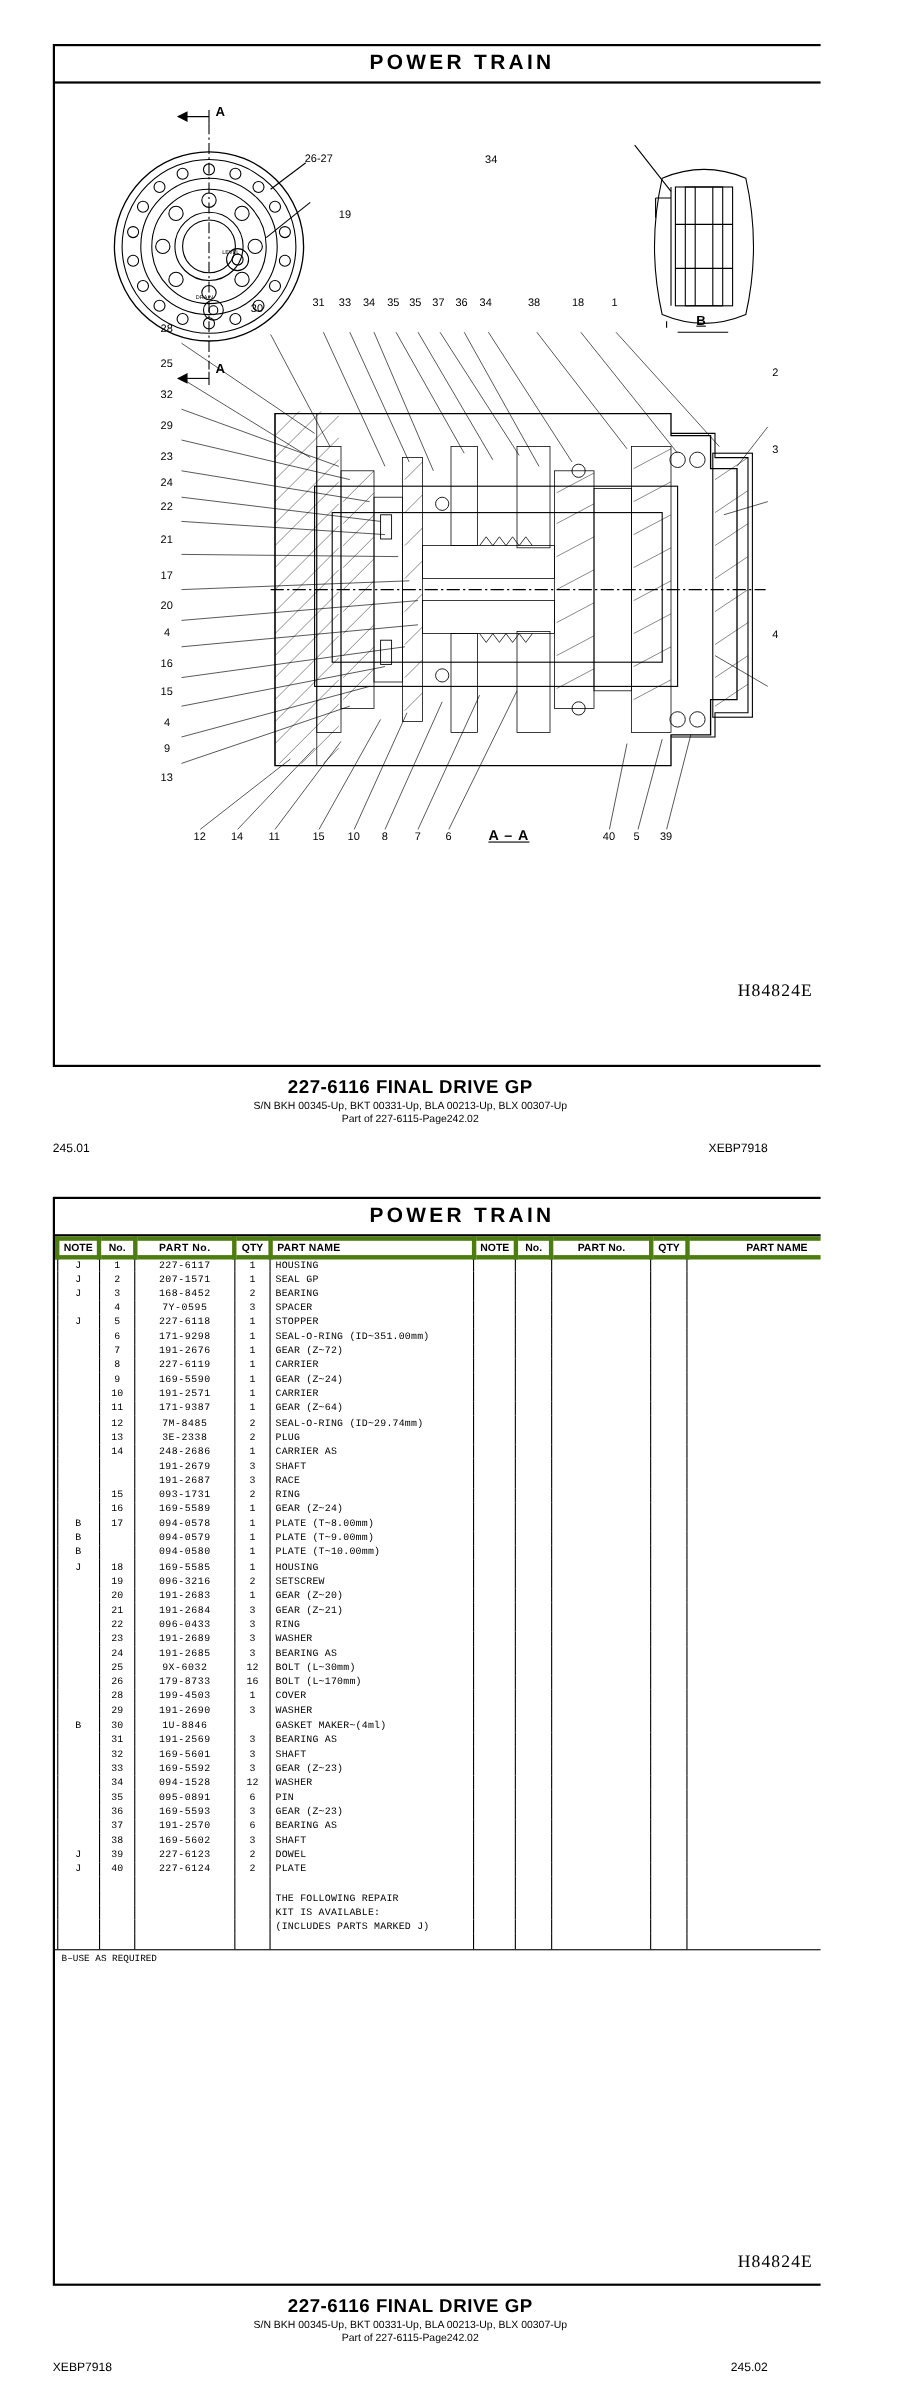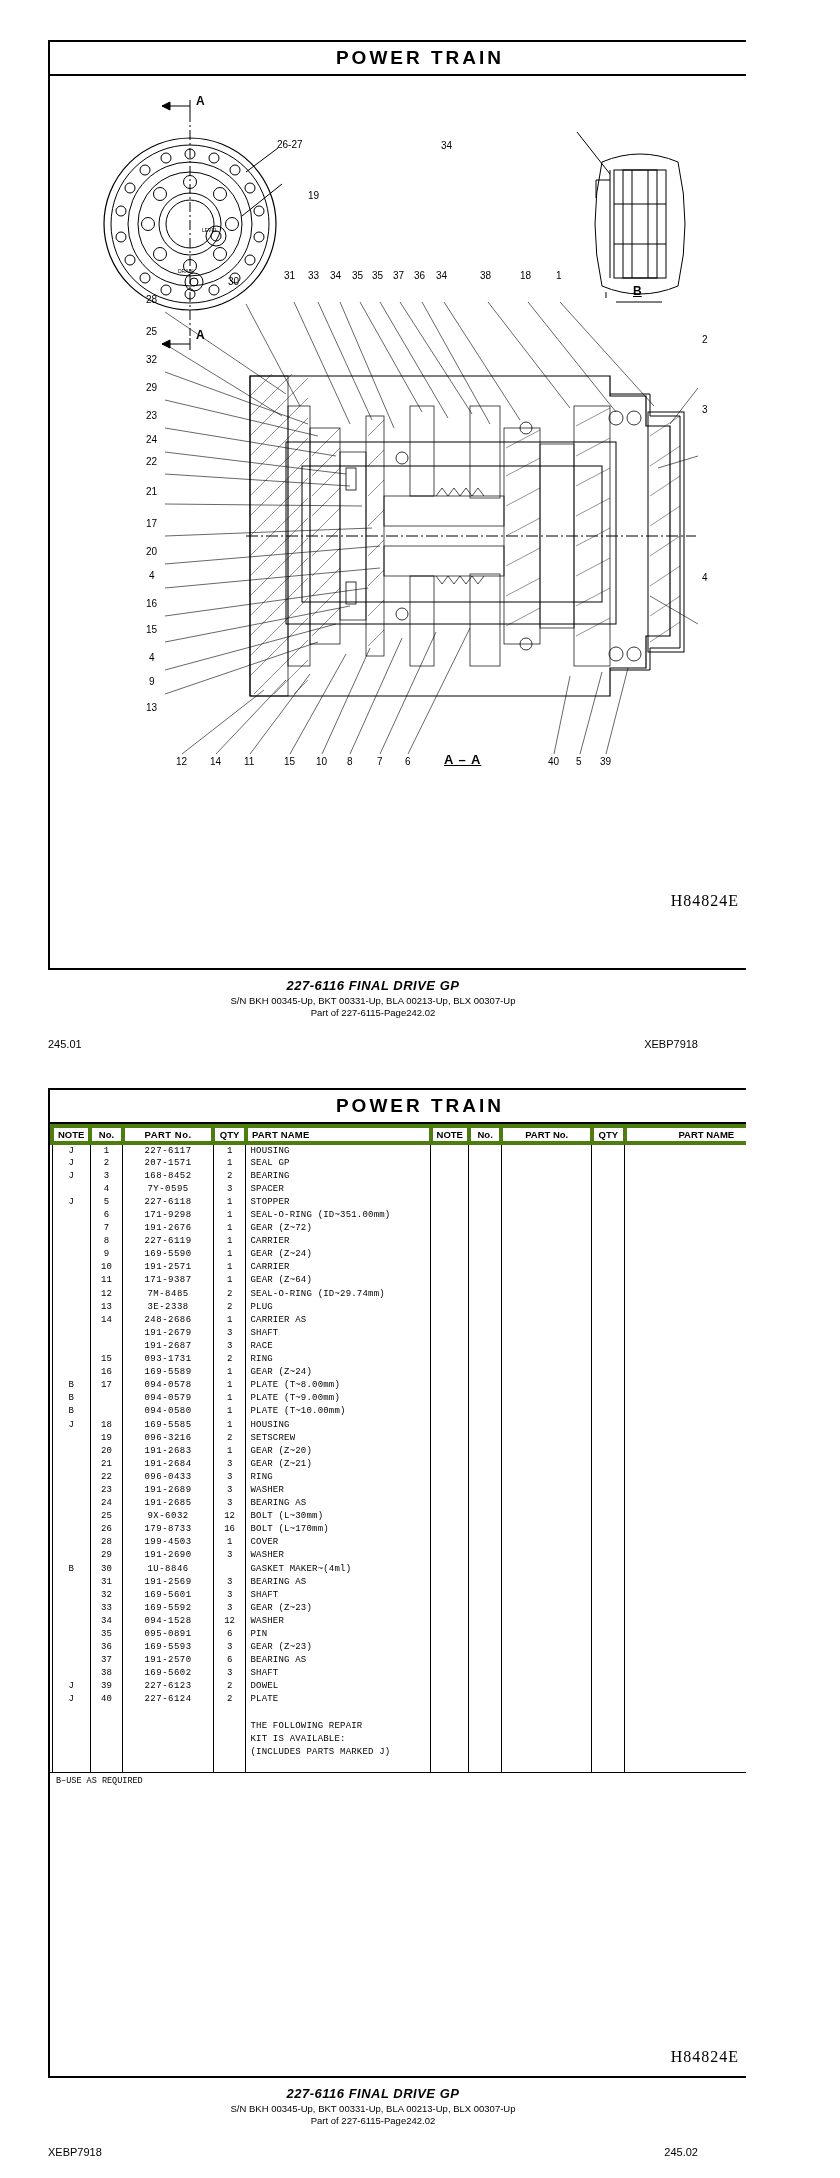--- a/index.html
+++ b/index.html
@@ -44,21 +44,21 @@
     border-bottom: none;
   }
 
   
   .caption {
     position: absolute;
     left: 0; right: 0;
     text-align: center;
     line-height: 1.28;
   }
-  .caption .c1 { font-size: 13px; font-weight: bold; letter-spacing: 0.5px; font-style: italic; }
+  .caption .c1 { font-size: 17px; font-weight: bold; letter-spacing: 0.5px; }
   .caption .c2 { font-size: 9.5px; }
   .caption .c3 { font-size: 9.5px; }
 
   .pagenum-left, .pagenum-right {
     position: absolute;
     font-size: 11px;
   }
   .lbl {
     position: absolute;
     font-size: 10px;

